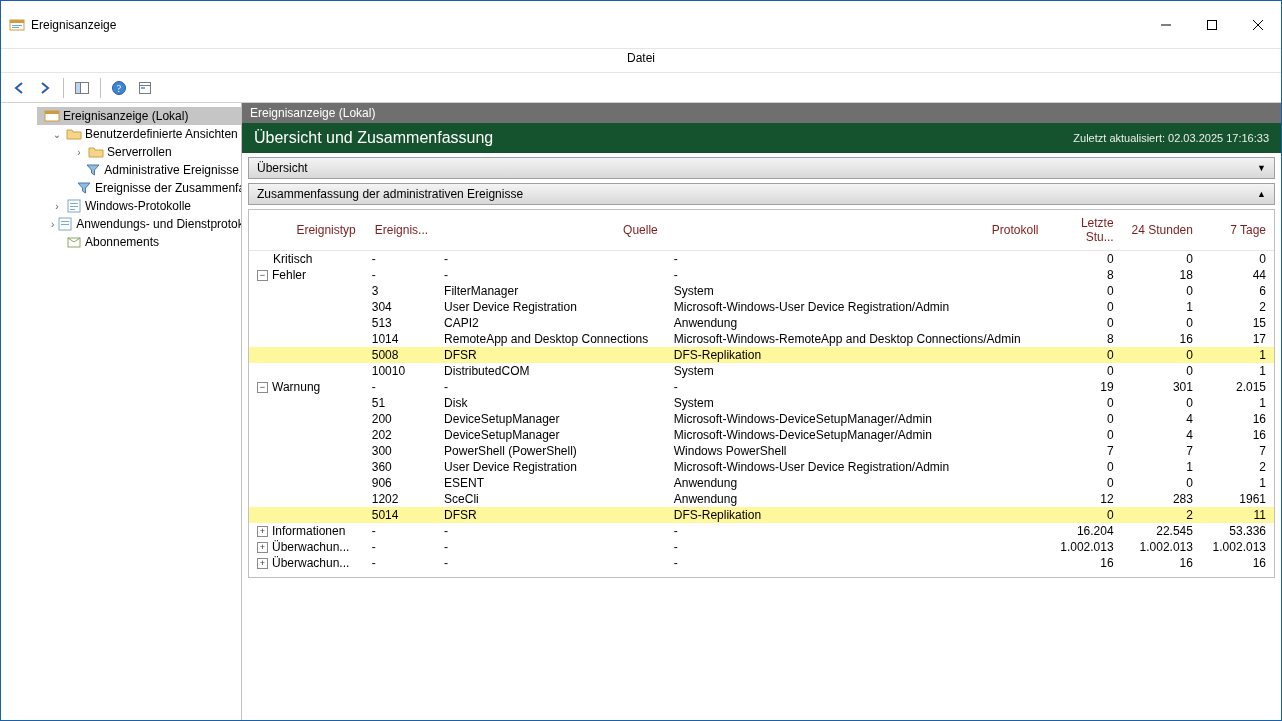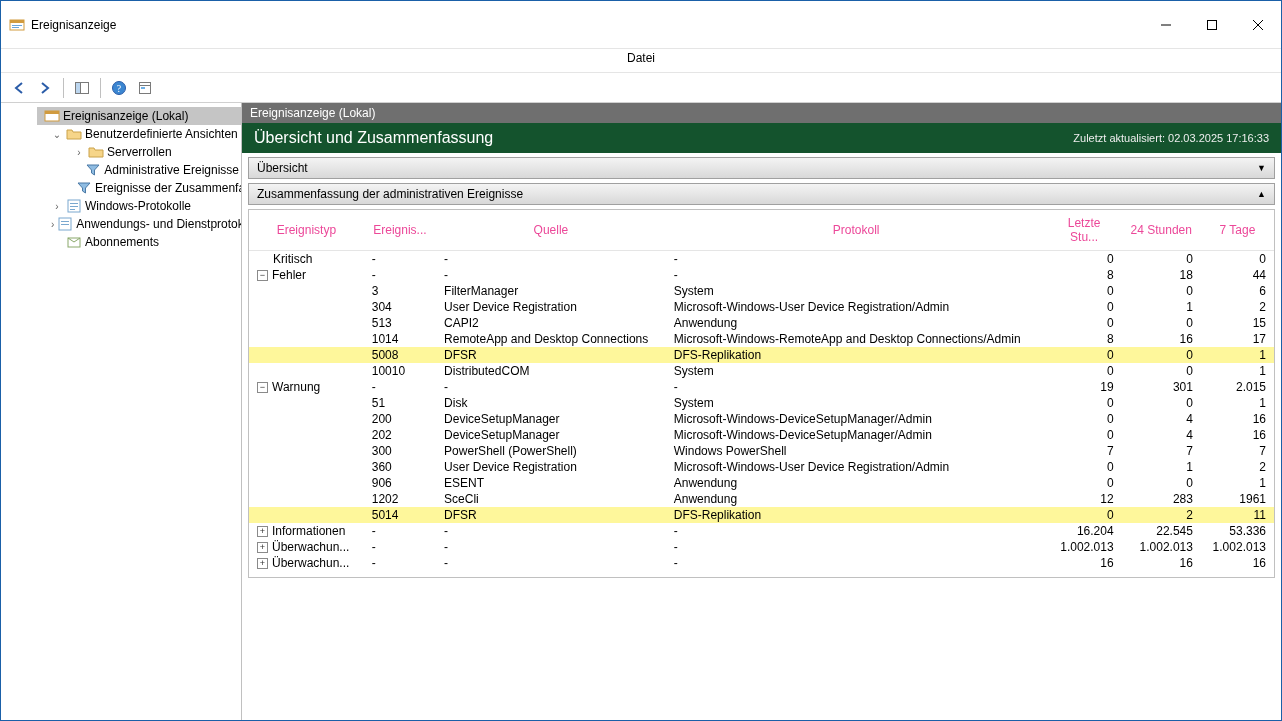--- a/index.html
+++ b/index.html
@@ -24,21 +24,21 @@
   .tree-icon{width:16px;height:16px;margin:0 3px;display:inline-flex;align-items:center;justify-content:center;}
   .main-pane { flex:1; display:flex; flex-direction:column; overflow:hidden;}
   .header-dark { background:#6f6f6f; color:#fff; padding:3px 8px; font-size:12px;}
   .header-dark.big { background:#14532d; font-size:16px; padding:6px 12px; display:flex;align-items:center;justify-content:space-between;}
   .header-dark.big .ts{font-size:11px;color:#eee;}
   .content-scroll{flex:1;overflow:auto;padding:4px 6px 6px 6px;}
   .section-band { background:linear-gradient(#f4f4f4,#d8d8d8); border:1px solid #a0a0a0; padding:3px 8px; display:flex;justify-content:space-between;align-items:center; margin-bottom:4px;}
   .section-band .caret{font-size:9px;}
   .table-wrap{border:1px solid #c0c0c0; margin-top:2px; padding-bottom:6px;}
   table.evt { width:100%; border-collapse:collapse; font-size:12px;}
-  table.evt th { text-align:center; font-weight:400; padding:6px 8px; border-bottom:1px solid #e5e5e5; color:#ec4899; background:#fff;}
+  table.evt th { text-align:right; font-weight:400; padding:6px 8px; border-bottom:1px solid #e5e5e5; color:#7f1d1d; background:#fff;}
   table.evt td { padding:1px 8px; white-space:nowrap;}
   .num { text-align:right;}
   .col-type{width:110px;} .col-id{width:62px;} .col-src{width:215px;} .col-log{width:365px;} .col-h{width:72px;} .col-d{width:76px;} .col-w{width:70px;}
   .row-highlight td { background:#fef79b;}
   .exp-box{display:inline-block;width:11px;height:11px;border:1px solid #8a8a8a;font-size:9px;line-height:9px;text-align:center;margin-right:4px;vertical-align:middle;color:#333;}
   svg{display:block;}
 </style>
 </head>
 <body>
 

